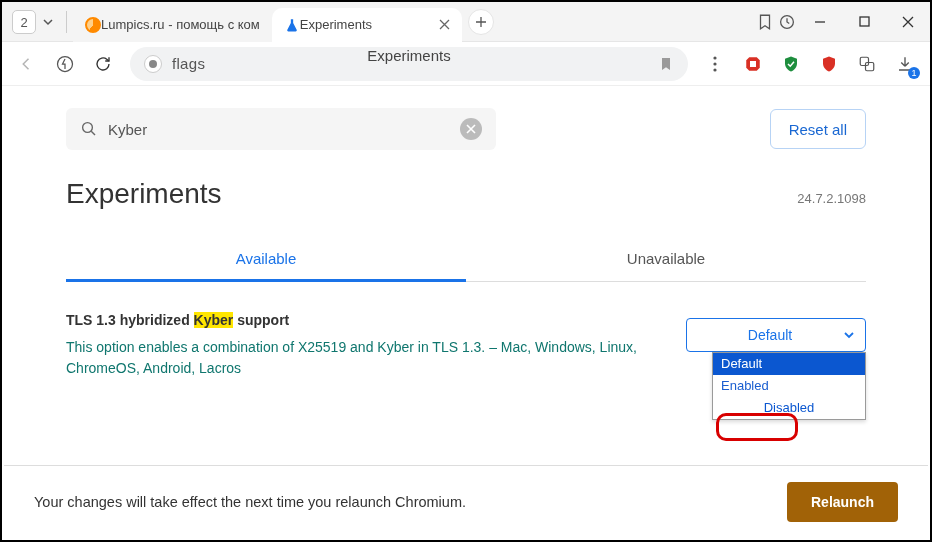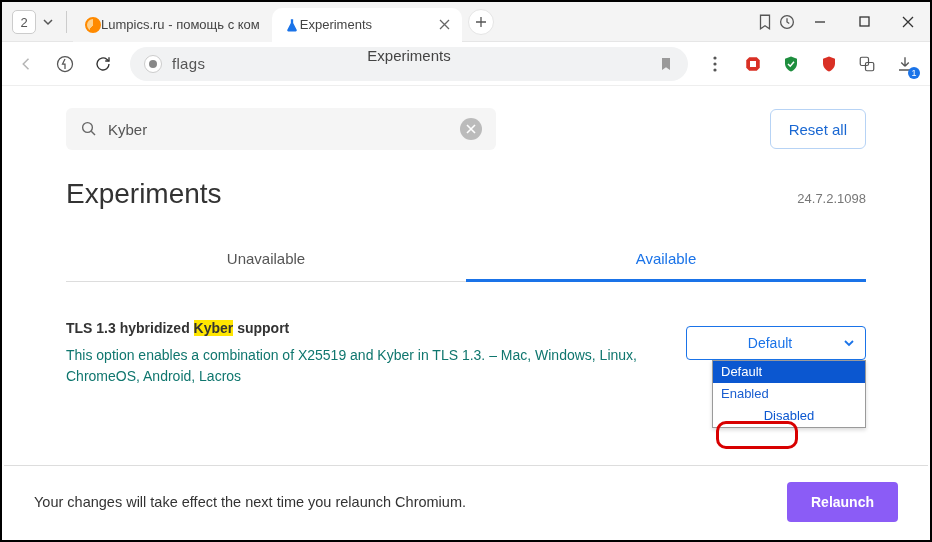--- a/index.html
+++ b/index.html
@@ -99,21 +99,21 @@
     margin-left:auto; height:40px; padding:0 18px; border:1.5px solid #b7d3f5;
     border-radius:6px; color:#1967d2; font-size:15px; background:#fff;
   }
   .heading-row { display:flex; align-items:baseline; margin-top:28px;}
   h1 { font-size:28px; font-weight:400; color:#333; margin:0;}
   .version { margin-left:auto; color:#777; font-size:13px;}
   .tabs-row { display:flex; margin-top:28px; border-bottom:1px solid #ddd;}
   .ptab { flex:1; text-align:center; padding:12px 0; font-size:15px;}
   .ptab.avail { color:#1a73e8; border-bottom:3px solid #1a73e8; margin-bottom:-1px;}
   .ptab.unavail { color:#555;}
-  .flag { margin-top:36px; display:flex; gap:15px; align-items:flex-start;}
+  .flag { margin-top:28px; display:flex; gap:15px; align-items:flex-start;}
   .flag-left { flex:1; font-size:14px; color:#333; line-height:1.5;}
   .flag-title { font-weight:700;}
   .flag-title .hl { background:#ffe600;}
   .flag-desc { color:#0f766e; margin-top:6px;}
   .flag-hash { margin-top:8px; color:#444; text-decoration:underline; display:inline-block;}
   .flag-right { flex:0 0 180px; position:relative; padding-top:8px;}
   .select-btn {
     width:180px; height:34px; border:1.5px solid #1a73e8; border-radius:4px;
     color:#1a73e8; background:#fff; display:flex; align-items:center;
     padding:0 10px; font-size:14px;
@@ -133,21 +133,21 @@
   }
 
   
   .footer {
     position:absolute; left:2px; right:2px; bottom:2px;
     border-top:1px solid #ddd; background:#fff;
     display:flex; align-items:center; padding:16px 30px;
   }
   .footer-msg { color:#333; font-size:14.5px;}
   .relaunch {
-    margin-left:auto; background:#8b5cf6; color:#fff; font-weight:600;
+    margin-left:auto; background:#a16207; color:#fff; font-weight:600;
     font-size:14px; padding:12px 24px; border:none; border-radius:4px;
   }
 
   
   .pre-footer-line{
     position:absolute; left:14px; right:14px; bottom:72px;
     height:0; border-top:1px solid #e0e0e0;
   }
 
   
@@ -315,22 +315,22 @@
       </div>
       <button class="reset-btn">Reset all</button>
     </div>
 
     <div class="heading-row">
       <h1>Experiments</h1>
       <span class="version">24.7.2.1098</span>
     </div>
 
     <div class="tabs-row">
+      <div class="ptab avail">Available</div>
       <div class="ptab unavail">Unavailable</div>
-      <div class="ptab avail">Available</div>
     </div>
 
     <div class="flag">
       <div class="flag-left">
         <div class="flag-title">
           <span>TLS 1.3 hybridized </span><span class="hl">Kyber</span><span> support</span>
         </div>
         <div class="flag-desc">This option enables a combination of X25519 and Kyber in TLS 1.3. – Mac, Windows, Linux, ChromeOS, Android, Lacros</div>
       </div>
       <div class="flag-right">

